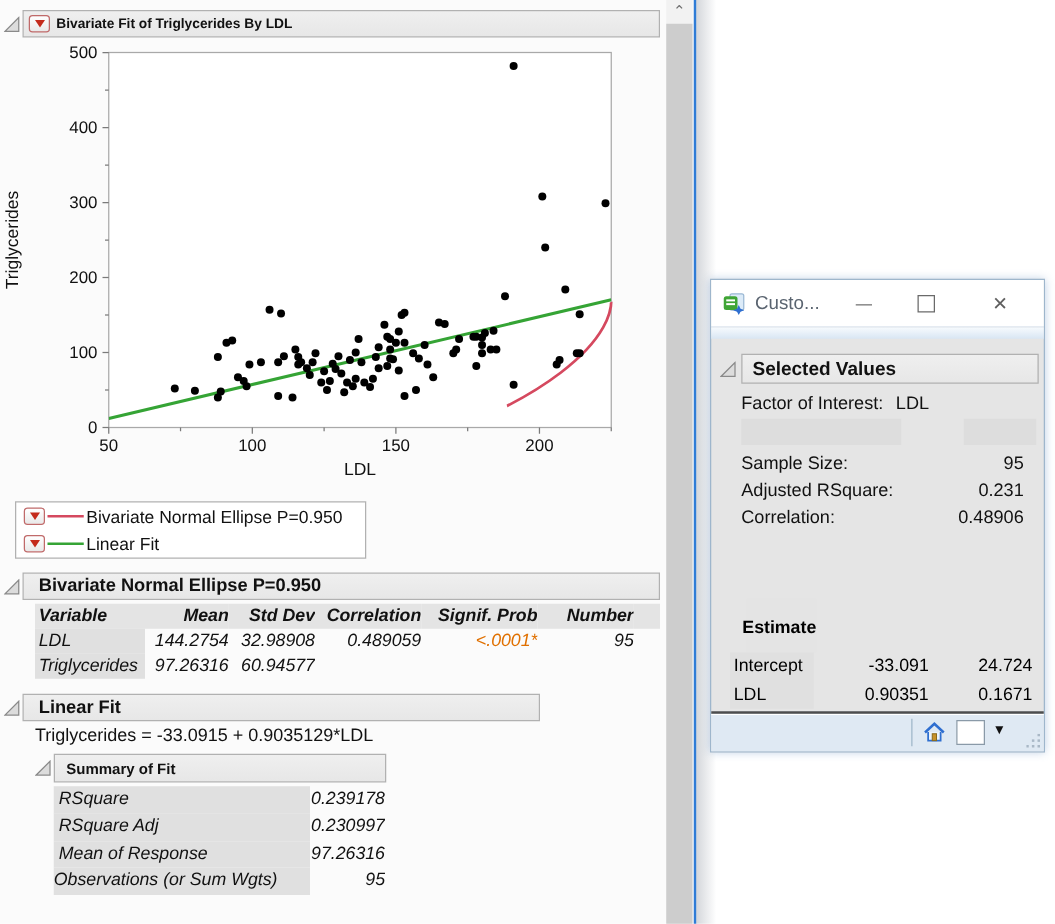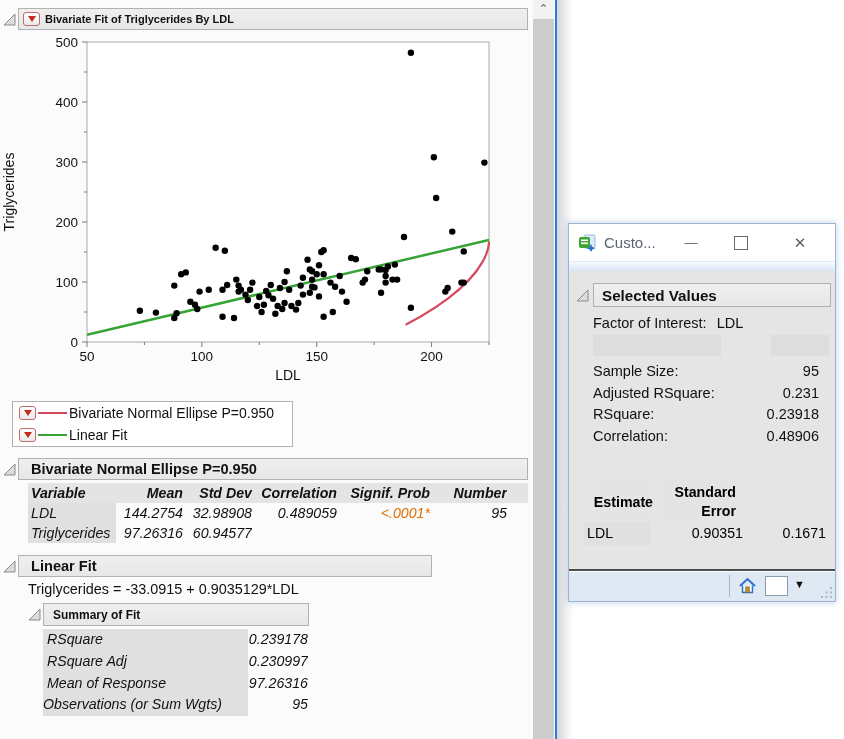--- a/index.html
+++ b/index.html
@@ -327,33 +327,33 @@
   <div class="abs" style="left:24px;top:136px;width:226px">
     <div class="jrow fwtext" style="height:21.7px;justify-content:space-between">
       <span>Sample Size:</span>
         <span class="num">95</span>
     </div>
     <div class="jrow fwtext" style="height:21.7px;justify-content:space-between">
       <span>Adjusted RSquare:</span>
         <span class="num">0.231</span>
     </div>
     <div class="jrow fwtext" style="height:21.7px;justify-content:space-between">
-      <span>RSquare:</span>
-        <span class="num">0.23918</span>
-    </div>
-    <div class="jrow fwtext" style="height:21.7px;justify-content:space-between">
       <span>Correlation:</span>
         <span class="num">0.48906</span>
     </div>
   </div>
 
   <div class="abs" style="left:15px;top:255px">
     <div style="display:flex;align-items:stretch;height:43px">
       <div class="tcell hd num" style="width:56px;margin-left:13px;display:flex;align-items:flex-end;justify-content:flex-end;padding-bottom:12px">Estimate</div>
-      <div class="tcell hd num" style="width:75px;margin-left:8px;display:flex;align-items:flex-end;justify-content:flex-end;text-align:right;white-space:normal;line-height:1.3;padding-bottom:2px">Standard Error</div>
+    </div>
+    <div style="display:flex;height:22.5px;align-items:center">
+      <div class="tcell lab" style="width:67px;height:22.5px;line-height:22.5px;padding-left:3px">Intercept</div>
+      <div class="tcell num" style="width:79px;margin-left:13px">-33.091</div>
+      <div class="tcell num" style="width:75px;margin-left:8px">24.724</div>
     </div>
     <div style="display:flex;height:22.5px;align-items:center">
       <div class="tcell lab" style="width:67px;height:22.5px;line-height:22.5px;padding-left:3px">LDL</div>
       <div class="tcell num" style="width:79px;margin-left:13px">0.90351</div>
       <div class="tcell num" style="width:75px;margin-left:8px">0.1671</div>
     </div>
   </div>
 
   <div class="abs" id="fw-status">
     <div class="abs" style="left:160px;top:4px;width:1px;height:22px;background:#9fb6c9"></div>

